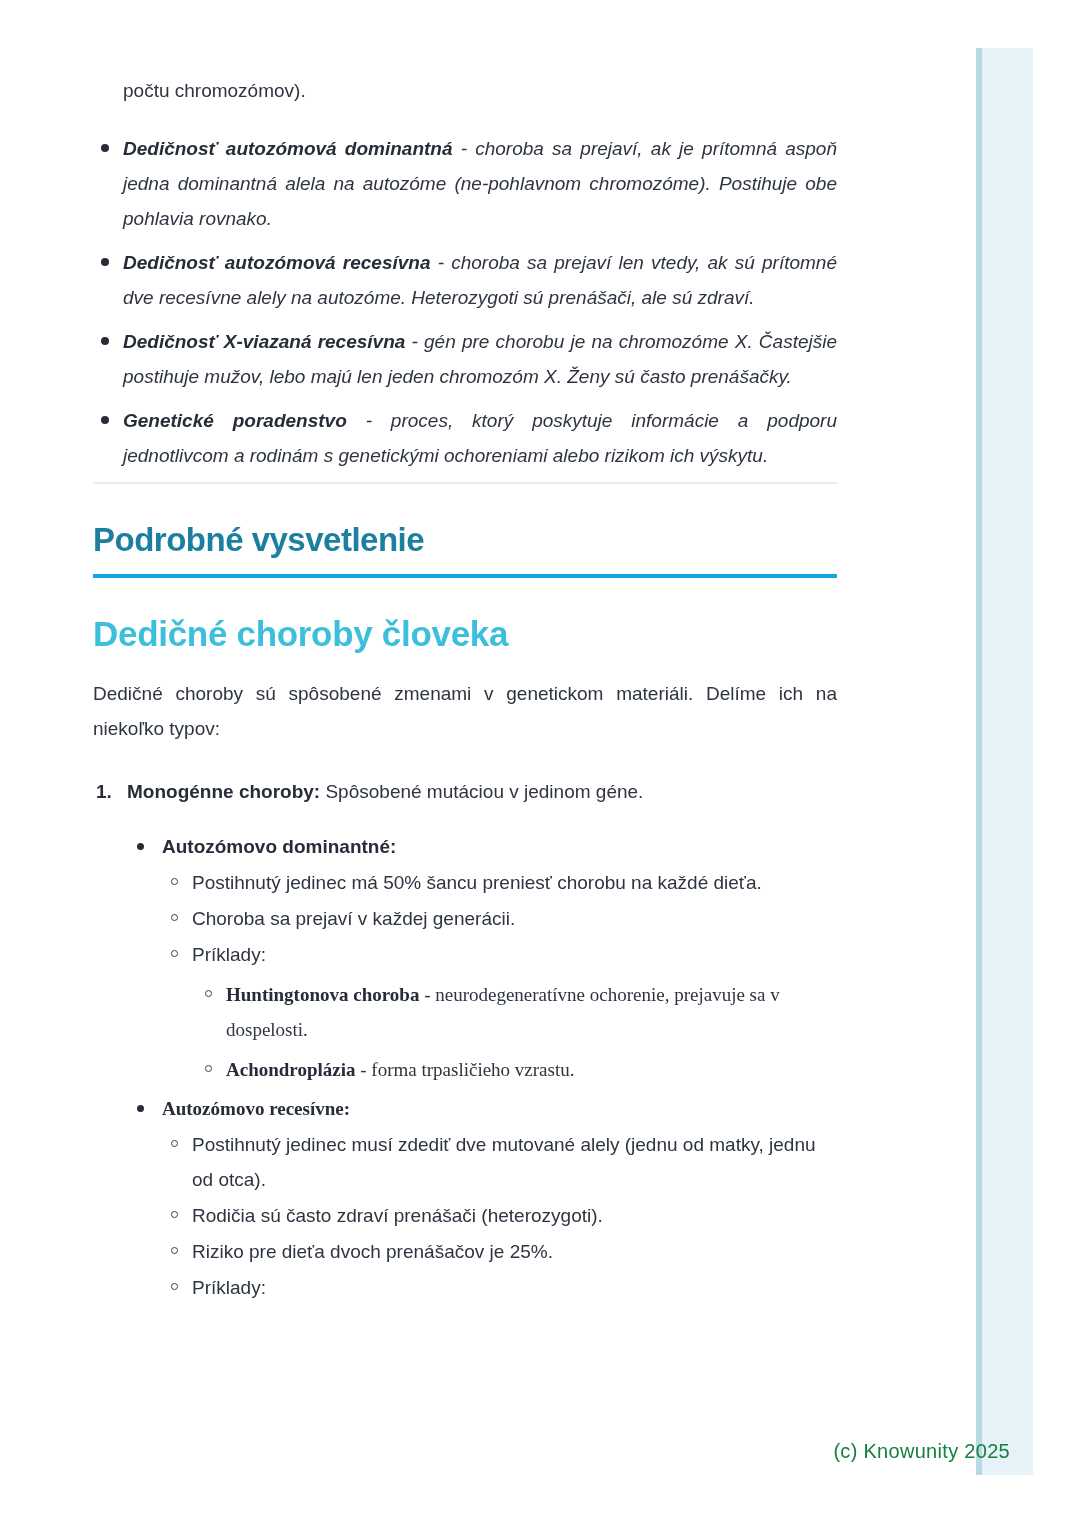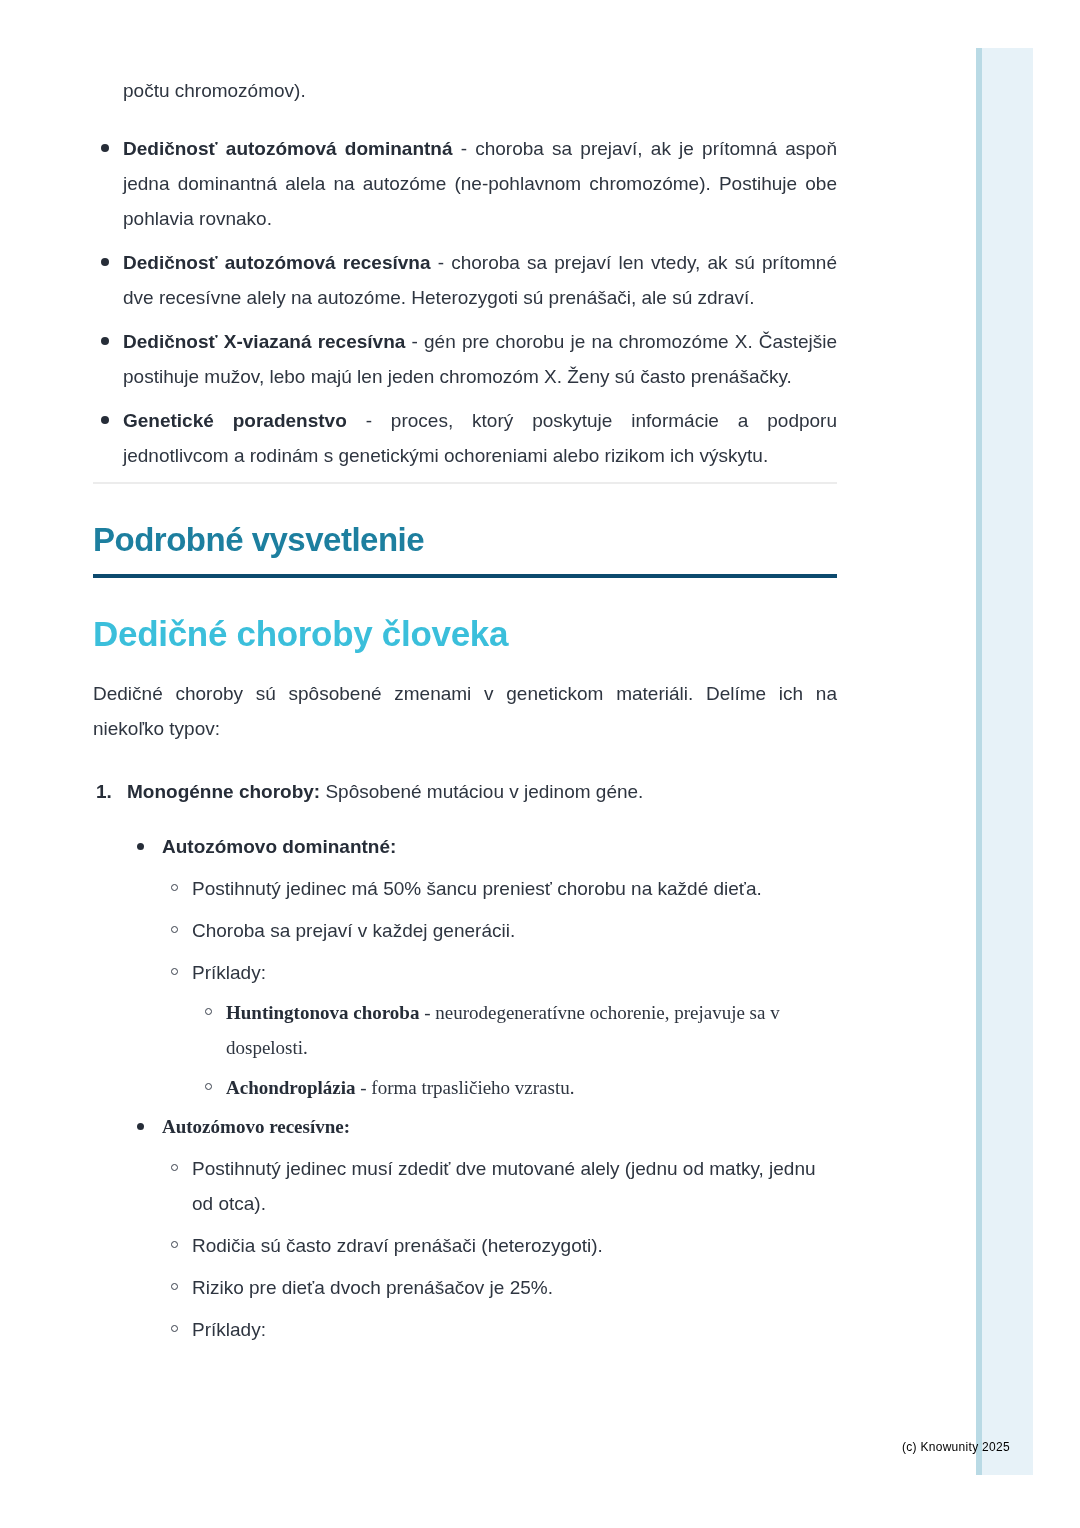--- a/index.html
+++ b/index.html
@@ -16,72 +16,73 @@
   
   .stripe {
     position: absolute; left: 976px; top: 48px;
     width: 57px; height: 1427px;
     background: #e7f2f8;
     border-left: 6px solid #b9dae5;
     z-index: 1;
   }
   .watermark {
     position: absolute; top: 1440px; right: 70px;
-    font-size: 12px; letter-spacing: 0.3px;
-    color: #000000; z-index: 2; white-space: nowrap;
+    font-size: 20px; letter-spacing: 0.3px;
+    color: #15803d; z-index: 2; white-space: nowrap;
   }
 
   .content {
     position: absolute; left: 93px; top: 0;
     width: 744px; z-index: 2;
     font-size: 19px; line-height: 35px;
   }
 
   .cont-line { margin: 0; padding-top: 73px; padding-left: 30px; }
 
   b, .b { font-weight: 700; color: #262d38; }
 
   
   .toplist { margin: 23px 0 0 0; padding: 0; list-style: none; }
   .toplist li {
     position: relative; padding-left: 30px; margin-bottom: 9px;
     text-align: justify;
+    font-style: italic;
   }
   .toplist li .dot {
     position: absolute; left: 8px; top: 13px;
     width: 8px; height: 8px; border-radius: 50%;
     background: #262d38;
   }
 
   .divider {
     border: none; border-top: 2px solid #ececec;
     margin: 8px 0 0 0; width: 744px; height: 0;
   }
 
   h1 {
     margin: 36px 0 0 0;
     font-size: 33px; line-height: 40px; font-weight: 700;
     letter-spacing: -0.5px;
     color: #1d7f9f;
-    border-bottom: 4px solid #0c4a6e;
+    border-bottom: 4px solid #0ea5e9;
     padding-bottom: 14px;
   }
   h2 {
     margin: 40px 0 0 0;
     font-size: 35px; line-height: 32px; font-weight: 700;
     letter-spacing: -0.3px;
     color: #3bbfdb;
   }
   .intro { margin: 26px 0 0 0; text-align: justify; }
 
   
   .row { position: relative; margin: 0; }
   .row-num   { padding-left: 34px;  margin-top: 28px; }
   .row-l1    { padding-left: 69px;  margin-top: 20px; }
-  .row-l2    { padding-left: 99px;  margin-top: 7px;  }
+  .row-l2    { padding-left: 99px;  margin-top: 1px;  }
   .row-l3    { padding-left: 133px; margin-top: 5px; font-family: Liberation Serif, serif;  }
   .row-l1.gap-big { margin-top: 4px; font-family: Liberation Serif, serif; }
 
   .row-num .num { position: absolute; left: 3px; top: 0; font-weight: 700; color: #262d38; }
 
   .row-l1 .dot {
     position: absolute; left: 44px; top: 14px;
     width: 7px; height: 7px; border-radius: 50%;
     background: #262d38;
   }

